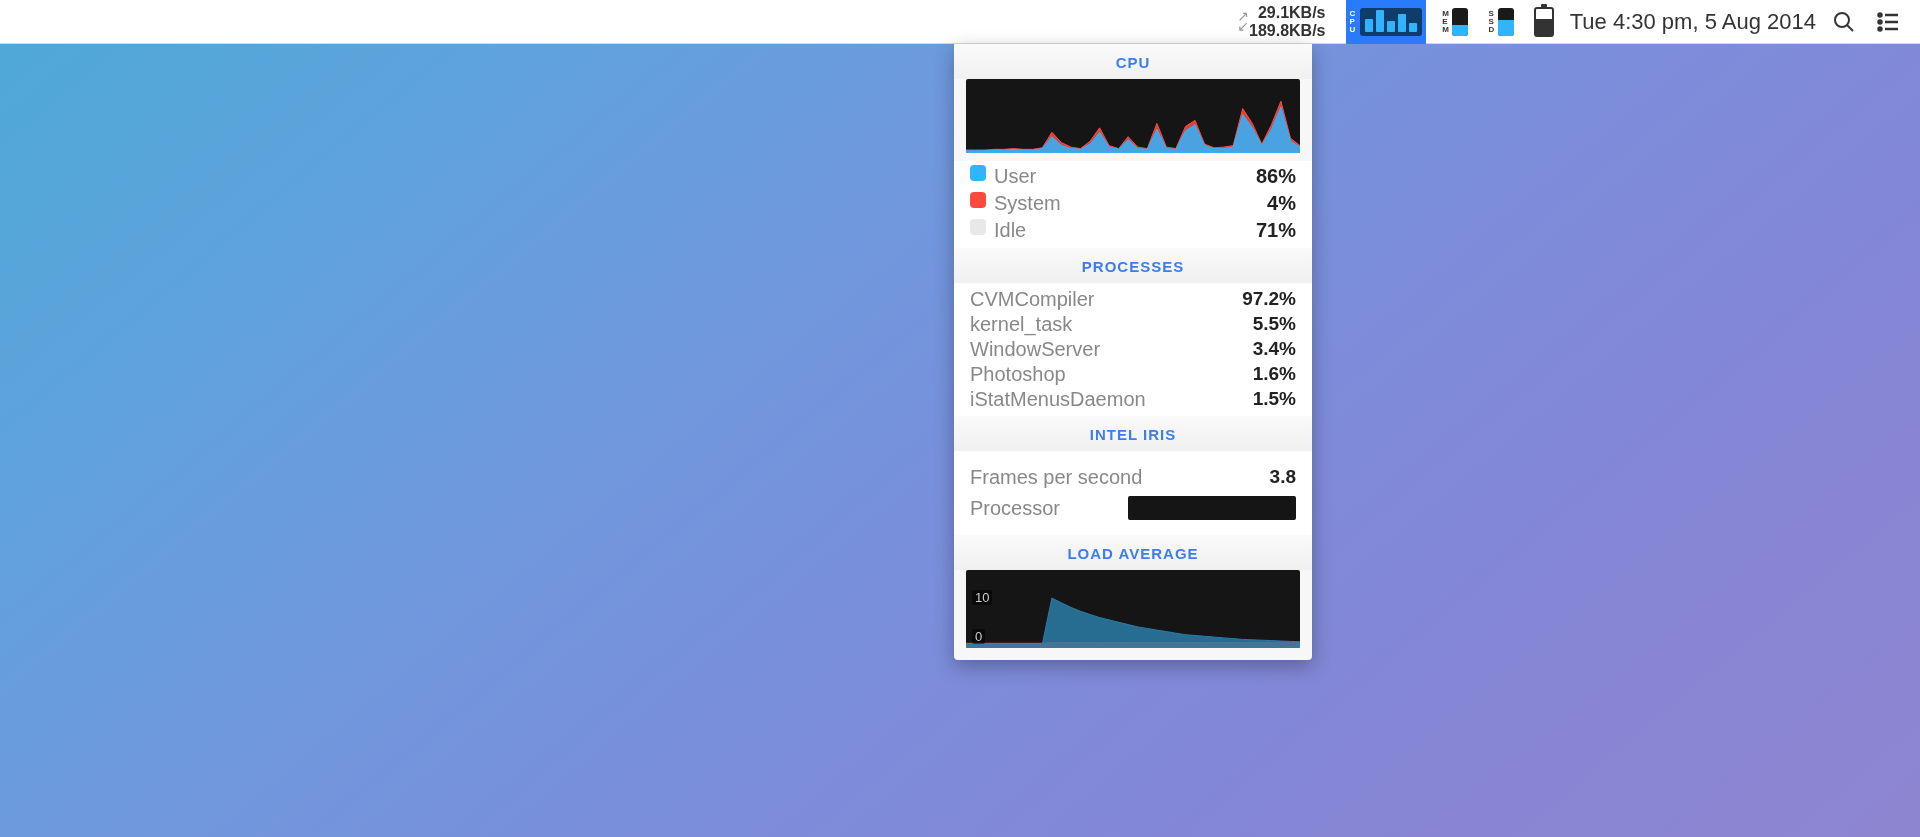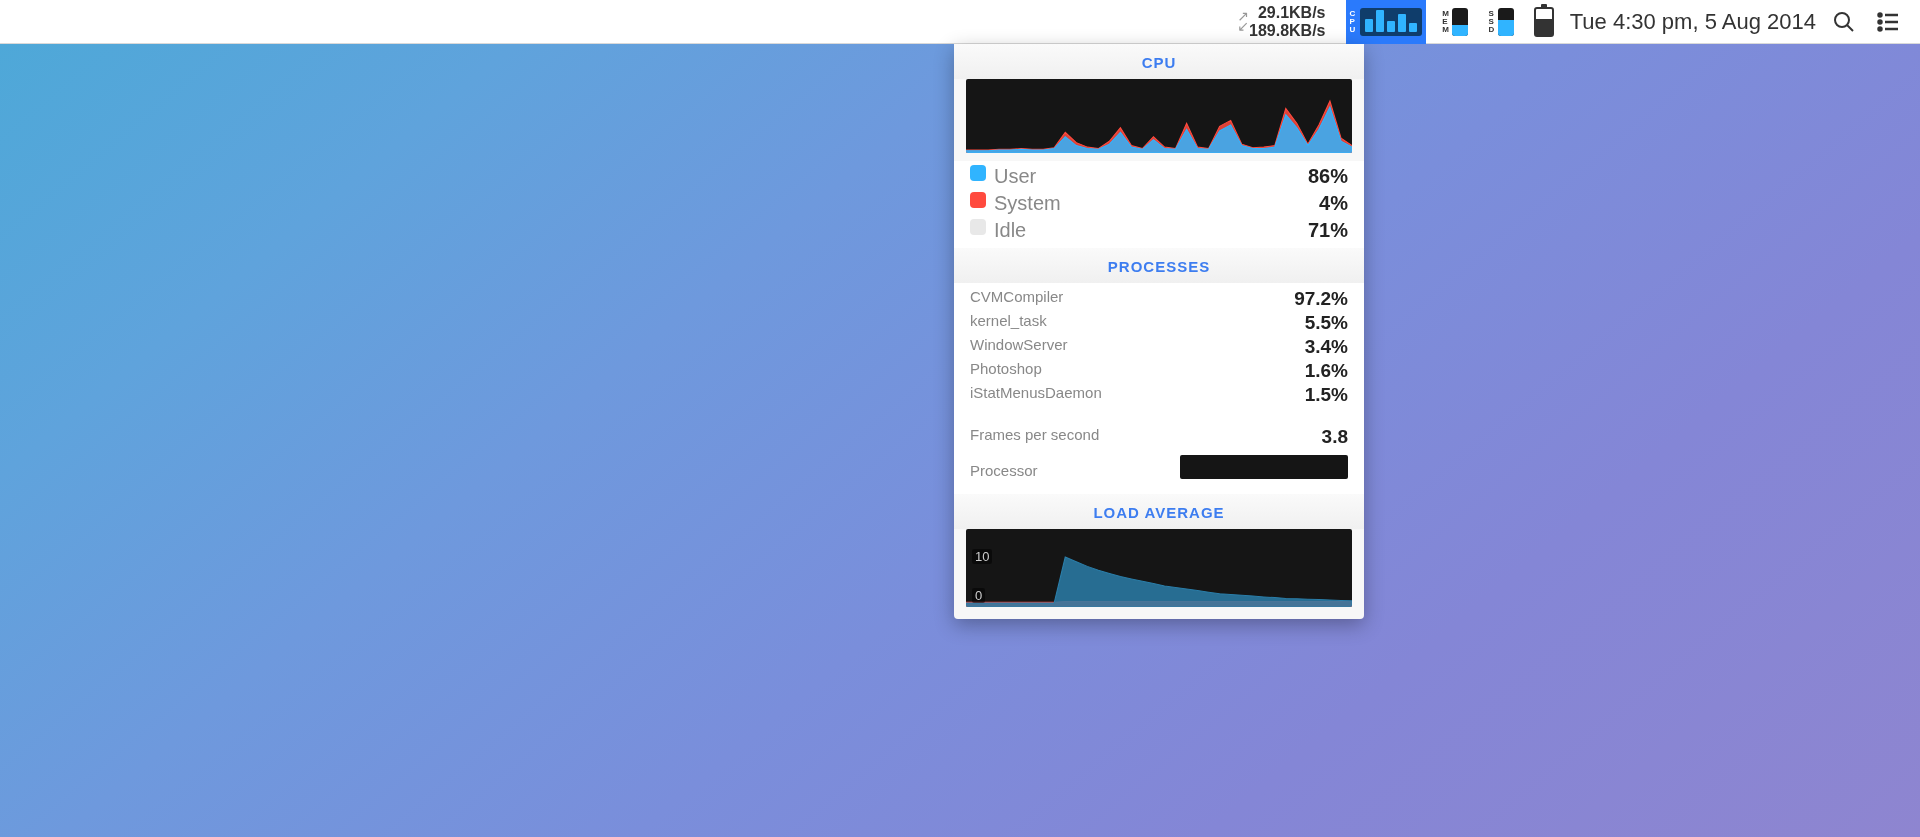--- a/index.html
+++ b/index.html
@@ -82,21 +82,21 @@
 
 .clock-text { font-size: 22px; color: #333; font-weight: 400; }
 
 .search-icon svg, .list-icon svg { width: 24px; height: 24px; }
 
 
 .panel {
   position: absolute;
   top: 44px;
   left: 954px;
-  width: 410px;
+  width: 358px;
   background: #f7f7f7;
   box-shadow: 0 6px 20px rgba(0,0,0,0.3);
   border-radius: 0 0 4px 4px;
 }
 .section-header {
   text-align: center;
   color: #3d7df0;
   font-size: 15px;
   font-weight: 600;
   letter-spacing: 1px;
@@ -114,21 +114,21 @@
 .chart-box svg { position: absolute; inset: 0; width: 100%; height: 100%; }
 
 .kv-list { padding: 2px 12px 4px; background: #fff; }
 .kv-row { display: flex; padding: 2px 4px; }
 .kv-swatch { width: 16px; height: 16px; border-radius: 4px; margin-right: 8px; }
 .kv-label { flex: 1; color: #888; font-size: 20px; }
 .kv-val { font-weight: 700; color: #222; font-size: 20px; }
 
 .proc-list { padding: 4px 12px; background: #fff; }
 .proc-row { display: flex; justify-content: space-between; padding: 1px 4px; }
-.proc-name { color: #888; font-size: 15px; }
+.proc-name { color: #888; font-size: 20px; }
 .proc-val { font-weight: 700; color: #222; font-size: 19px; }
 
 .gpu-section { background: #fff; padding: 14px 12px; }
 .processor-bar {
   display: inline-block; width: 168px; height: 24px; background: #151515;
   border-radius: 2px; vertical-align: middle; overflow: hidden;
 }
 .processor-bar .fill { height: 100%; background: #30b4ff; }
 
 .load-chart {
@@ -276,20 +276,21 @@
       <div class="proc-row">
         <span class="proc-name">Photoshop</span>
         <span class="proc-val">1.6%</span>
       </div>
       <div class="proc-row">
         <span class="proc-name">iStatMenusDaemon</span>
         <span class="proc-val">1.5%</span>
       </div>
     </div>
 
+  <div class="section-header">INTEL IRIS</div>
   <div class="gpu-section">
     <div class="proc-row">
       <span class="proc-name">Frames per second</span>
       <span class="proc-val">3.8</span>
     </div>
     <div class="proc-row" style="align-items:flex-end;padding-top:6px">
       <span class="proc-name">Processor</span>
       <span class="processor-bar">
         <span class="fill" id="proc-bar-fill" style="width: 5%;"></span>
       </span>

